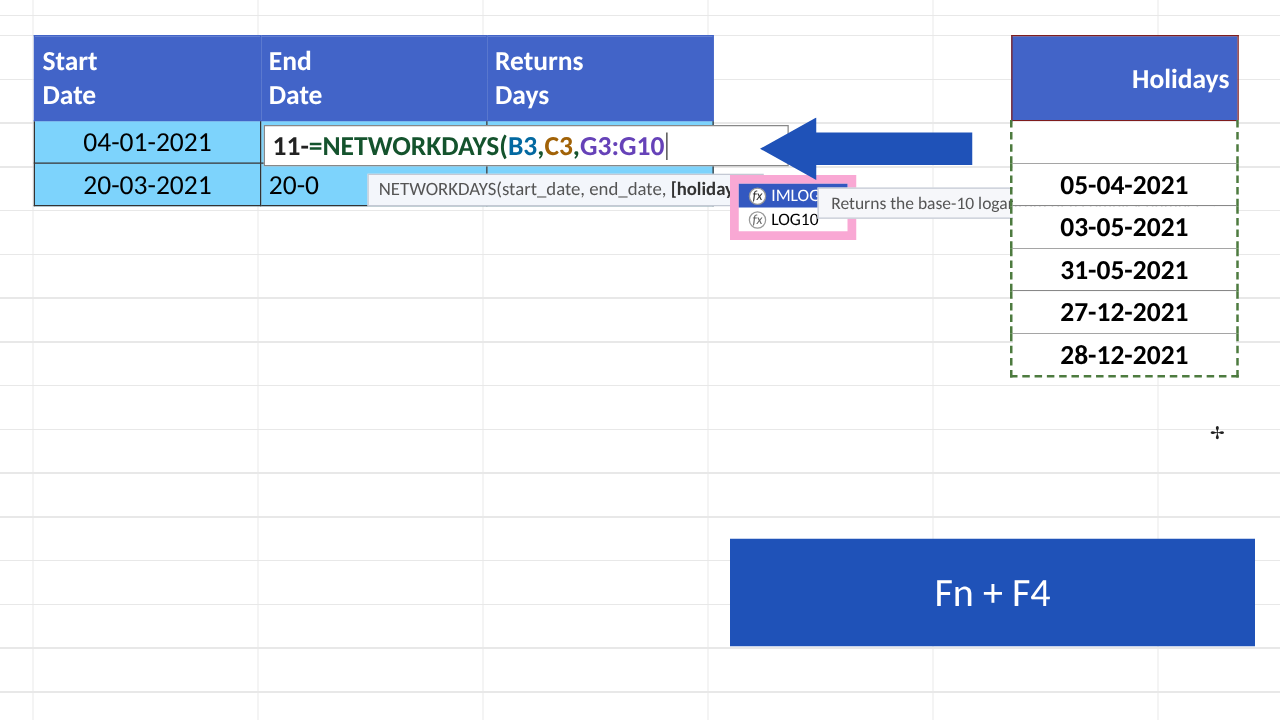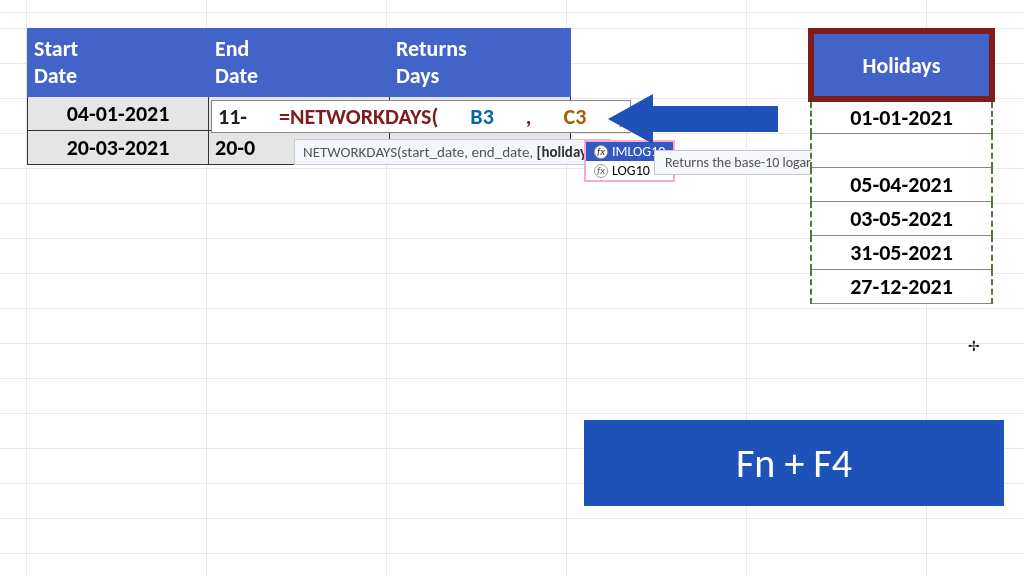--- a/index.html
+++ b/index.html
@@ -32,43 +32,43 @@
     line-height: 1.2;
     padding: 6px 6px;
     border: 1px solid #4264c8;
     width: 181px;
     height: 68px;
     text-align: left;
     vertical-align: middle;
     margin-left: 40px;
   }
   .main-table td {
-    background: #e5e5e5;
+    background: #7dd3fc;
     border: 1px solid #333;
     font-size: 22px;
-    font-weight: bold;
+    font-weight: normal;
     text-align: center;
     height: 34px;
     padding: 2px 6px;
   }
   .holidays-table {
     position: absolute;
     left: 808px; top: 28px;
     border-collapse: collapse;
   }
   .holidays-table th {
     background: #4264c8;
     color: #fff;
     font-weight: bold;
     font-size: 22px;
     padding: 8px 6px;
-    border: 6px solid #7f1d1d;
+    border: 1px solid #7f1d1d;
     width: 181px;
     height: 68px;
-    text-align: center;
+    text-align: right;
     vertical-align: middle;
   }
   .holidays-table td {
     background: #fff;
     font-size: 22px;
     font-weight: bold;
     text-align: center;
     height: 34px;
     padding: 2px 6px;
     position: relative;
@@ -82,45 +82,44 @@
     width: 420px; height: 33px;
     background: #fff;
     border: 1px solid #888;
     font-size: 22px;
     font-weight: bold;
     text-align: left;
     padding: 1px 6px;
     display:flex;
     align-items:center;
     white-space: nowrap;
-    gap: 32px;
   }
   .formula-cell .pre { color:#222; }
-  .formula-cell .fn  { color:#7f1d1d; }
+  .formula-cell .fn  { color:#14532d; }
   .formula-cell .b3  { color:#0369a1; }
   .formula-cell .c3  { color:#a16207; }
   .formula-cell .g3  { color:#6642b8; }
   .formula-cell .caret {
     display:inline-block; width:1px; height:22px; background:#333; margin-left:1px;
   }
   .syntax-tip {
     position: absolute;
     left: 294px; top: 139px;
     background: #f3f6fb;
     border: 1px solid #c4c9d4;
     font-size: 15px;
     color: #555;
     padding: 3px 8px;
     white-space: nowrap;
   }
   .syntax-tip .bold { font-weight: bold; color:#333;}
   .autocomplete {
     position: absolute;
     left: 584px; top: 140px;
-    border: 2px solid #f9a8d4;
+    border: 7px solid #f9a8d4;
     font-size: 14px;
     background: #fff;
   }
   .autocomplete .row {
     display:flex; align-items:center; gap:4px;
     padding: 1px 8px;
   }
   .autocomplete .row.sel { background:#3358c0; color:#fff;}
   .autocomplete .fx {
     font-style: italic; font-size:11px; color:#666;
@@ -139,25 +138,25 @@
     padding: 3px 10px;
     white-space: nowrap;
   }
   .arrow {
     position: absolute;
     left: 608px; top: 94px;
     width: 170px; height: 50px;
   }
   .fnf4 {
     position: absolute;
-    left: 584px; top: 420px;
+    left: 584px; top: 431px;
     width: 420px; height: 86px;
     background: #1f52b8;
     color: #fff;
-    font-size: 40px;
+    font-size: 32px;
     display:flex; align-items:center; justify-content:center;
   }
   .cursor-plus {
     position: absolute;
     left: 968px; top: 338px;
     font-size: 14px;
     color: #222;
   }
 </style>
 </head>
@@ -219,35 +218,35 @@
 <svg class="arrow" viewBox="0 0 170 50">
   <polygon points="0,25 45,0 45,12 170,12 170,38 45,38 45,50" fill="#1f52b8"></polygon>
 </svg>
 
 <table class="holidays-table">
   <tbody>
       <tr>
         <th>Holidays</th>
       </tr>
   <tr>
-        <td class="marching-first">01-01-2021</td>
-      </tr>
-  <tr>
         <td class="marching-mid" style="height:34px"></td>
       </tr>
   <tr>
         <td class="marching-mid">05-04-2021</td>
       </tr>
   <tr>
         <td class="marching-mid">03-05-2021</td>
       </tr>
   <tr>
         <td class="marching-mid">31-05-2021</td>
       </tr>
   <tr>
         <td class="marching-mid">27-12-2021</td>
+      </tr>
+  <tr>
+        <td class="marching-last">28-12-2021</td>
       </tr>
 </tbody>
   </table>
 
 <div class="cursor-plus">✢</div>
 
 <div class="fnf4">Fn + F4</div>
 
 </body></html>

